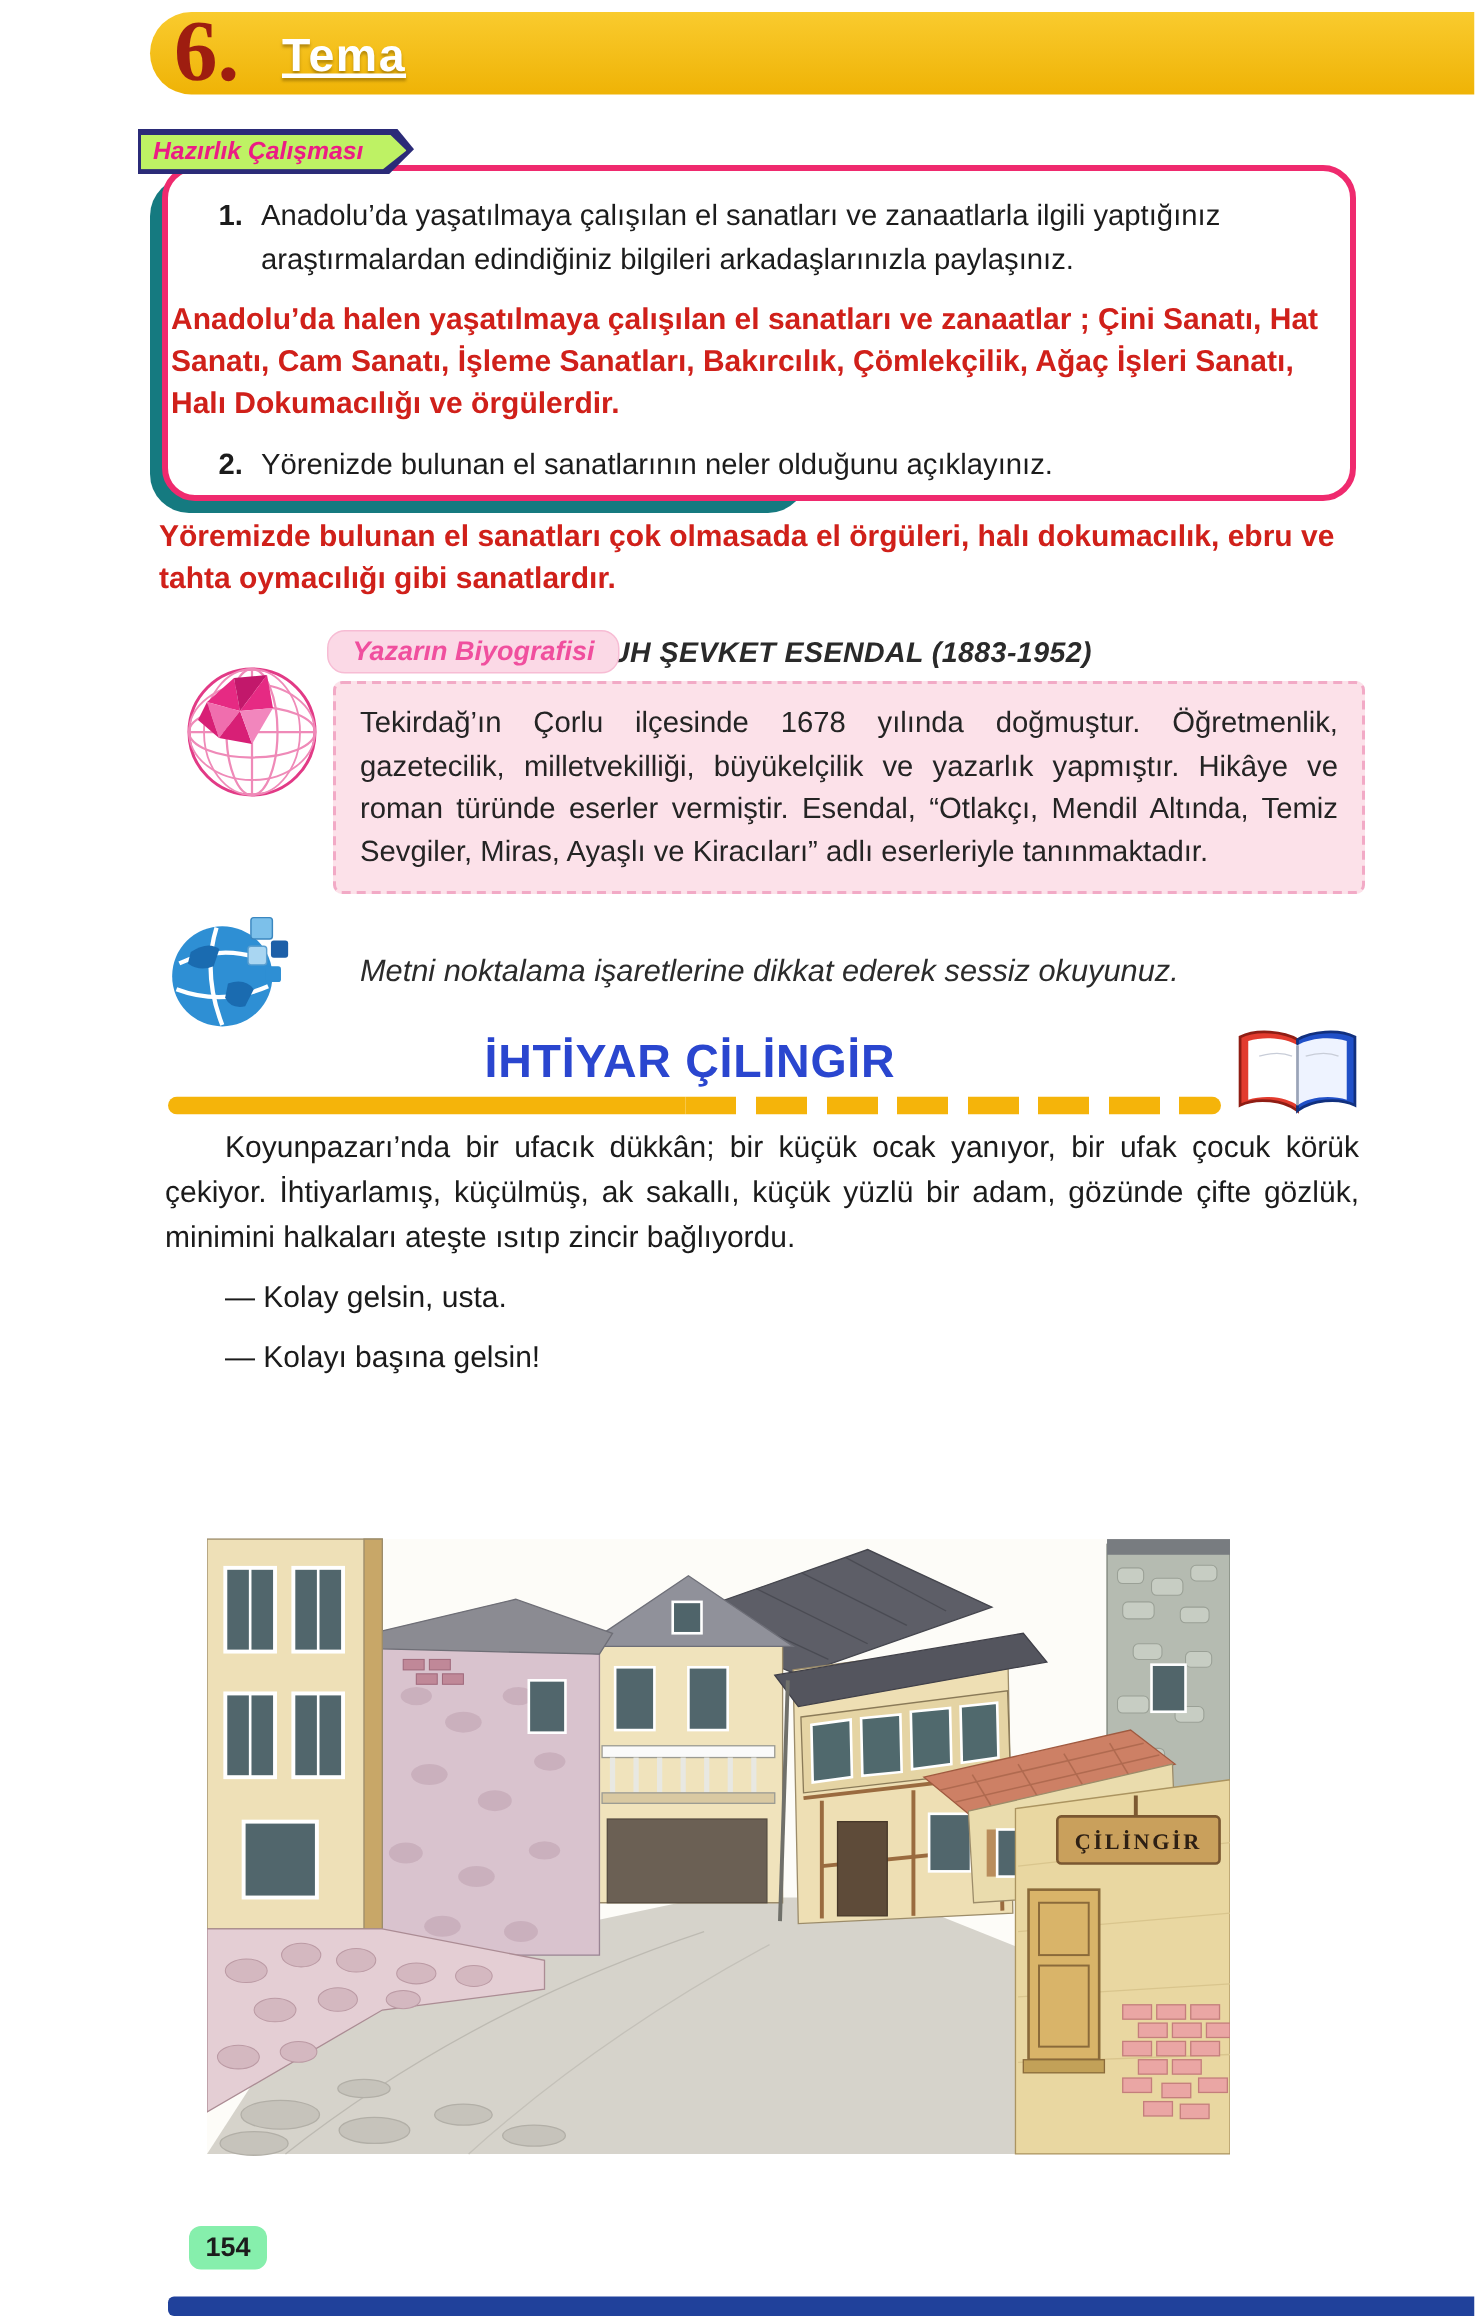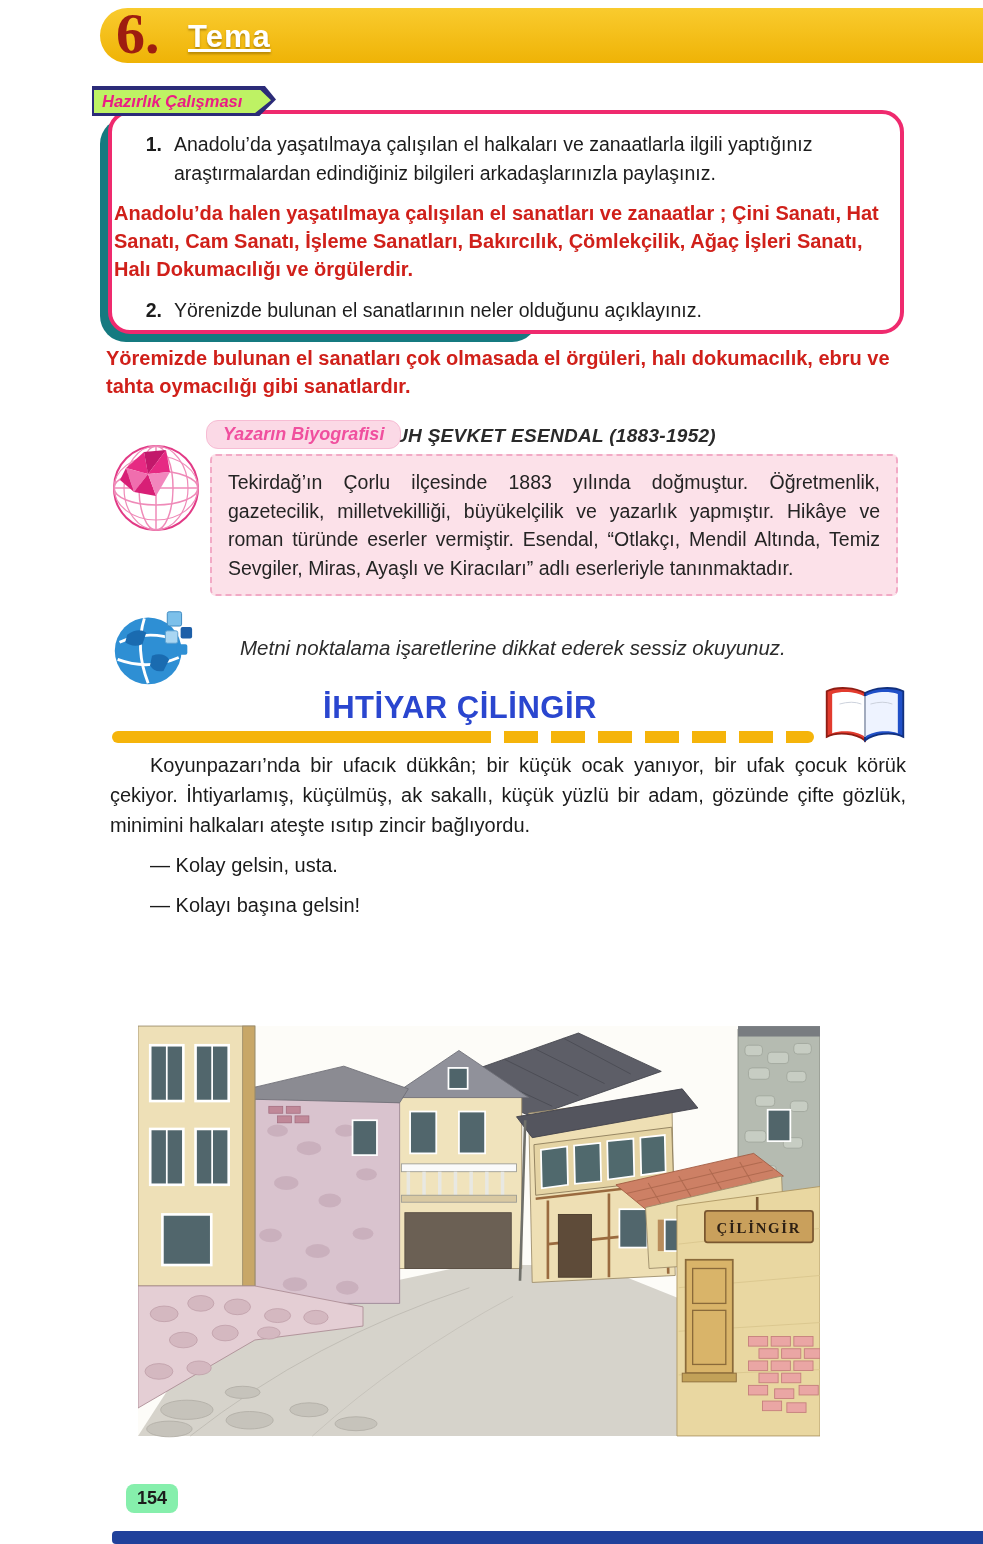--- a/index.html
+++ b/index.html
@@ -29,21 +29,21 @@
   .prep-box-white{position:absolute;inset:0;background:#ffffff;border:4px solid #ef2a6e;border-radius:22px;
     padding:16px 18px 12px 26px;}
   .qrow{display:flex;gap:12px;font-size:19.5px;line-height:29px;color:#1c1c1c;}
   .qnum{font-weight:bold;flex:0 0 24px;text-align:right;}
   .qtext{flex:1;padding-right:2px;}
   .red-answer{font-weight:bold;color:#d0201a;font-size:20px;line-height:28px;}
   .prep-box-white .red-answer{margin:11px -16px 13px -24px;}
   .answer2{position:absolute;left:106px;top:344px;width:802px;z-index:1;}
 
   
-  .bio-section{position:absolute;left:4px;top:416px;width:804px;height:190px;}
+  .bio-section{position:absolute;left:16px;top:416px;width:804px;height:190px;}
   .bio-globe{position:absolute;left:104px;top:24px;width:96px;height:96px;}
   .bio-badge{position:absolute;left:202px;top:4px;font-size:18px;font-weight:bold;font-style:italic;
     color:#f04f9e;background:#fbd9e6;border:1px solid #f7bcd4;border-radius:12px;padding:3px 16px;z-index:2;}
   .bio-author{position:absolute;right:92px;top:9px;font-size:19px;font-style:italic;font-weight:600;
     color:#2a2a2a;letter-spacing:.3px;}
   .bio-box{position:absolute;left:206px;top:38px;width:688px;background:#fce1e9;
     border:2px dashed #f2aac6;border-radius:6px;padding:12px 16px;}
   .bio-text{font-size:19.5px;line-height:28.5px;text-align:justify;color:#242424;}
 
   
@@ -92,21 +92,21 @@
     <div class="pennant-inner">
       <span class="pennant-label">Hazırlık Çalışması</span>
     </div>
   </div>
 
   <div class="prep-box">
     <div class="prep-box-teal"></div>
     <div class="prep-box-white">
       <div class="qrow">
         <span class="qnum">1.</span>
-        <span class="qtext">Anadolu’da yaşatılmaya çalışılan el halkaları ve zanaatlarla ilgili yaptığınız araştırmalardan edindiğiniz bilgileri arkadaşlarınızla paylaşınız.</span>
+        <span class="qtext">Anadolu’da yaşatılmaya çalışılan el sanatları ve zanaatlarla ilgili yaptığınız araştırmalardan edindiğiniz bilgileri arkadaşlarınızla paylaşınız.</span>
       </div>
       <div class="red-answer">Anadolu’da halen yaşatılmaya çalışılan el sanatları ve zanaatlar ; Çini Sanatı, Hat Sanatı, Cam Sanatı, İşleme Sanatları, Bakırcılık, Çömlekçilik, Ağaç İşleri Sanatı, Halı Dokumacılığı ve örgülerdir.</div>
       <div class="qrow">
         <span class="qnum">2.</span>
         <span class="qtext">Yörenizde bulunan el sanatlarının neler olduğunu açıklayınız.</span>
       </div>
     </div>
   </div>
 
   <div class="answer2 red-answer">Yöremizde bulunan el sanatları çok olmasada el örgüleri, halı dokumacılık, ebru ve tahta oymacılığı gibi sanatlardır.</div>
@@ -124,21 +124,21 @@
       <polygon points="36,12 58,10 40,34" fill="#c2186b"></polygon>
       <polygon points="18,28 40,34 26,52" fill="#f06eae"></polygon>
       <polygon points="40,34 58,10 62,32" fill="#e62a83"></polygon>
       <polygon points="26,52 40,34 48,56" fill="#d81f76"></polygon>
       <polygon points="40,34 62,32 48,56" fill="#f286bd"></polygon>
       <polygon points="12,40 18,28 26,52" fill="#d81f76"></polygon>
     </svg>
     <div class="bio-badge">Yazarın Biyografisi</div>
     <div class="bio-author">MEMDUH ŞEVKET ESENDAL (1883-1952)</div>
     <div class="bio-box">
-      <p class="bio-text">Tekirdağ’ın Çorlu ilçesinde 1883 yılında doğmuştur. Öğretmenlik, gazetecilik, milletvekilliği, büyükelçilik ve yazarlık yapmıştır. Hikâye ve roman türünde eserler vermiştir. Esendal, “Otlakçı, Mendil Altında, Temiz Sevgiler, Miras, Ayaşlı ve Kiracıları” adlı eserleriyle tanınmaktadır.</p>
+      <p class="bio-text">Tekirdağ’ın Çorlu ilçesinde 1678 yılında doğmuştur. Öğretmenlik, gazetecilik, milletvekilliği, büyükelçilik ve yazarlık yapmıştır. Hikâye ve roman türünde eserler vermiştir. Esendal, “Otlakçı, Mendil Altında, Temiz Sevgiler, Miras, Ayaşlı ve Kiracıları” adlı eserleriyle tanınmaktadır.</p>
     </div>
   </div>
 
   <div class="read-section">
     <svg class="read-icon" viewBox="0 0 92 88">
       <circle cx="42" cy="47" r="35" fill="#2e8fd4"></circle>
       <path d="M12,38 q30,-14 60,-2" stroke="#ffffff" stroke-width="3" fill="none"></path>
       <path d="M10,56 q32,12 64,-2" stroke="#ffffff" stroke-width="3" fill="none"></path>
       <path d="M38,13 q-10,32 4,68" stroke="#ffffff" stroke-width="3" fill="none"></path>
       <path d="M20,30 q12,-8 20,-2 l-4,12 q-10,4 -18,-2 z" fill="#1a6bb0"></path>

